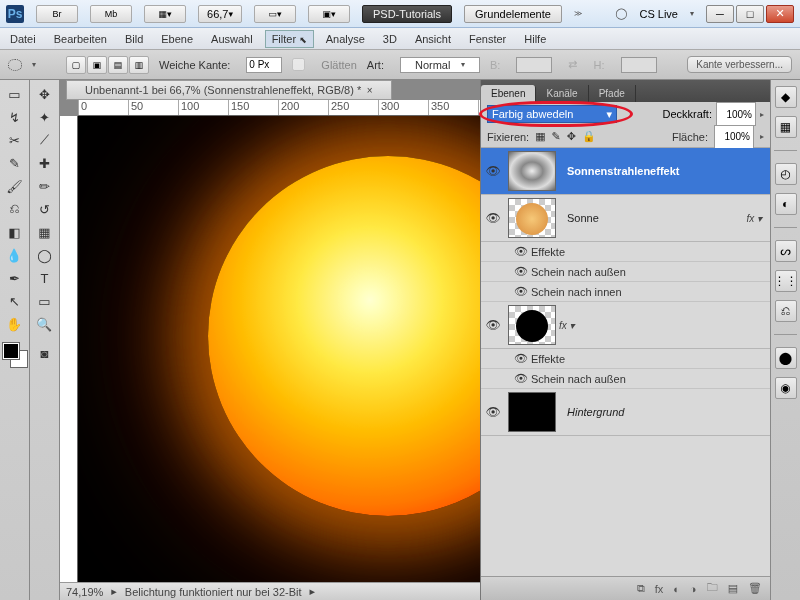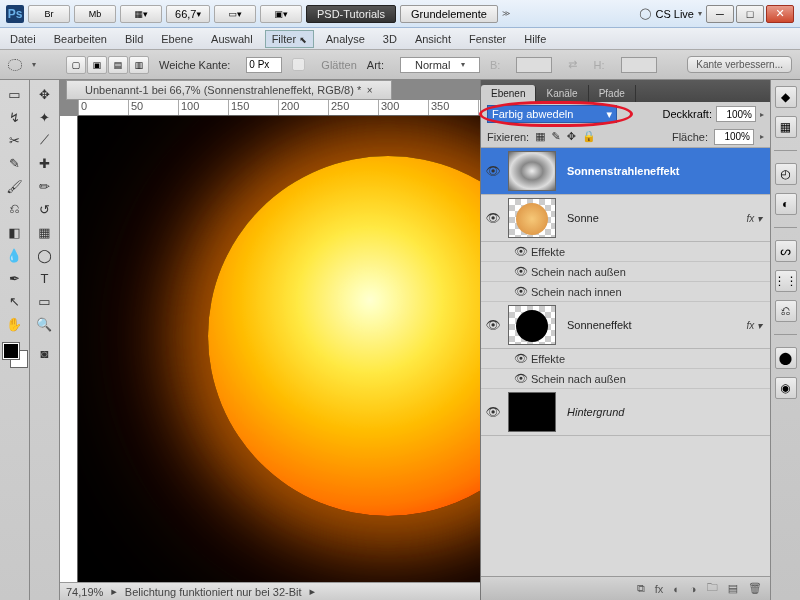--- a/index.html
+++ b/index.html
@@ -1,17 +1,17 @@
 <!DOCTYPE html>
 <html><head>
 <meta charset="utf-8">
 <style>
 *{margin:0;padding:0;box-sizing:border-box;font-family:"Segoe UI",Tahoma,sans-serif;font-size:11px;user-select:none}
 body{background:#888;overflow:hidden;width:800px;height:600px;position:relative}
-.titlebar{height:28px;background:linear-gradient(#ecf3fb,#d6e5f5);display:flex;align-items:center;padding:0 6px;gap:4px;border-bottom:1px solid #9db7d6}
+.titlebar{height:28px;background:linear-gradient(#ecf3fb,#d6e5f5);display:flex;align-items:center;padding:0 6px;gap:12px;border-bottom:1px solid #9db7d6}
 .app-icon{width:18px;height:18px;background:#1a3e6e;color:#6bb0e8;display:flex;align-items:center;justify-content:center;font-weight:bold;border-radius:2px;font-size:12px}
 .mini-btn{width:42px;height:18px;background:linear-gradient(#f8f8f8,#ddd);border:1px solid #aaa;border-radius:2px;display:flex;align-items:center;justify-content:center;font-size:9px}
 .titlebar .spacer{flex:1}
 .titlebar .tbtn{padding:2px 10px;background:linear-gradient(#f5f5f5,#ddd);border:1px solid #999;border-radius:2px;font-size:11px}
 .titlebar .tbtn.dark{background:linear-gradient(#555,#333);color:#eee;border-color:#222}
 .win-btns{display:flex;gap:2px}
 .win-btn{width:28px;height:18px;border:1px solid #888;border-radius:2px;display:flex;align-items:center;justify-content:center;background:linear-gradient(#f5f5f5,#ddd)}
 .win-btn.close{background:linear-gradient(#e89a8a,#ce4a2f);color:#fff;border-color:#a03020}
 .menubar{height:22px;background:linear-gradient(#eef1f5,#dde1e8);display:flex;align-items:center;padding:0 10px;gap:18px;border-bottom:1px solid #aaa}
 .menuitem{color:#333;cursor:default}
@@ -35,21 +35,21 @@
 .canvas{position:absolute;top:36px;left:18px;right:0;bottom:18px;background:#000;overflow:hidden}
 .sun{position:absolute;width:360px;height:360px;border-radius:50%;left:130px;top:40px;background:radial-gradient(circle at 45% 40%,#fff8d0 0%,#ffe05a 25%,#ffb820 45%,#ff7a00 70%,#ff4d00 82%,#8a1a00 95%,#000 100%);box-shadow:0 0 60px 30px rgba(255,140,0,.55),0 0 120px 60px rgba(255,80,0,.28);filter:contrast(1.08) saturate(1.15)}
 .statusbar{position:absolute;bottom:0;left:0;right:0;height:18px;background:linear-gradient(#e4e4e4,#ccc);display:flex;align-items:center;padding:0 6px;gap:8px;font-size:10px;color:#444;border-top:1px solid #999}
 .panels{width:290px;background:#cfcfcf;border-left:1px solid #777;display:flex;flex-direction:column}
 .panel-tabs{height:22px;background:linear-gradient(#5a5a5a,#484848);display:flex;align-items:flex-end}
 .ptab{padding:3px 10px;color:#ccc;font-size:10px;border-right:1px solid #333}
 .ptab.active{background:#cfcfcf;color:#222;border-top-left-radius:3px;border-top-right-radius:3px}
 .blend-row{height:24px;display:flex;align-items:center;padding:0 6px;gap:4px;position:relative}
 .blend-select{width:130px;height:18px;background:#3a77d6;color:#fff;border:1px solid #2a5aa8;font-size:10px;padding:0 4px;display:flex;align-items:center;justify-content:space-between}
 .highlight-ring{position:absolute;left:-2px;top:-1px;width:154px;height:26px;border:3px solid #e3172a;border-radius:50%/60%;pointer-events:none}
-.pct{width:40px;height:16px;background:#fff;border:1px solid #999;font-size:10px;text-align:right;padding-right:3px}
+.pct{width:40px;height:24px;background:#fff;border:1px solid #999;font-size:10px;text-align:right;padding-right:3px}
 .lock-row{height:22px;display:flex;align-items:center;padding:0 6px;gap:6px;font-size:10px;color:#333;border-bottom:1px solid #aaa}
 .layers{flex:1;overflow:auto;background:#d9d9d9}
 .layer{display:flex;align-items:center;border-bottom:1px solid #b6b6b6;min-height:46px}
 .eye{width:24px;text-align:center;font-size:12px;color:#333}
 .thumb{width:48px;height:40px;border:1px solid #666;margin:3px;background:#000;flex-shrink:0}
 .thumb.checker{background:repeating-conic-gradient(#ccc 0 25%,#fff 0 50%) 0 0/12px 12px}
 .thumb.checker .circ{width:32px;height:32px;border-radius:50%;margin:4px auto}
 .lname{flex:1;padding:0 8px;font-size:11px;color:#222}
 .layer.sel{background:#3a77d6}
 .layer.sel .lname{color:#fff;font-weight:bold}
@@ -250,21 +250,20 @@
       <div class="sublayer">
           <span class="eye2">👁</span>
           <span>Schein nach innen</span>
         </div>
 
       <div class="layer">
         <div class="eye">👁</div>
         <div class="thumb checker">
             <div class="circ" style="background:#000"></div>
           </div>
-        <div class="lname">Sonneneffekt</div>
         <div class="fx">fx ▾</div>
       </div>
       <div class="sublayer">
           <span class="eye2">👁</span>
           <span>Effekte</span>
         </div>
       <div class="sublayer">
           <span class="eye2">👁</span>
           <span>Schein nach außen</span>
         </div>

